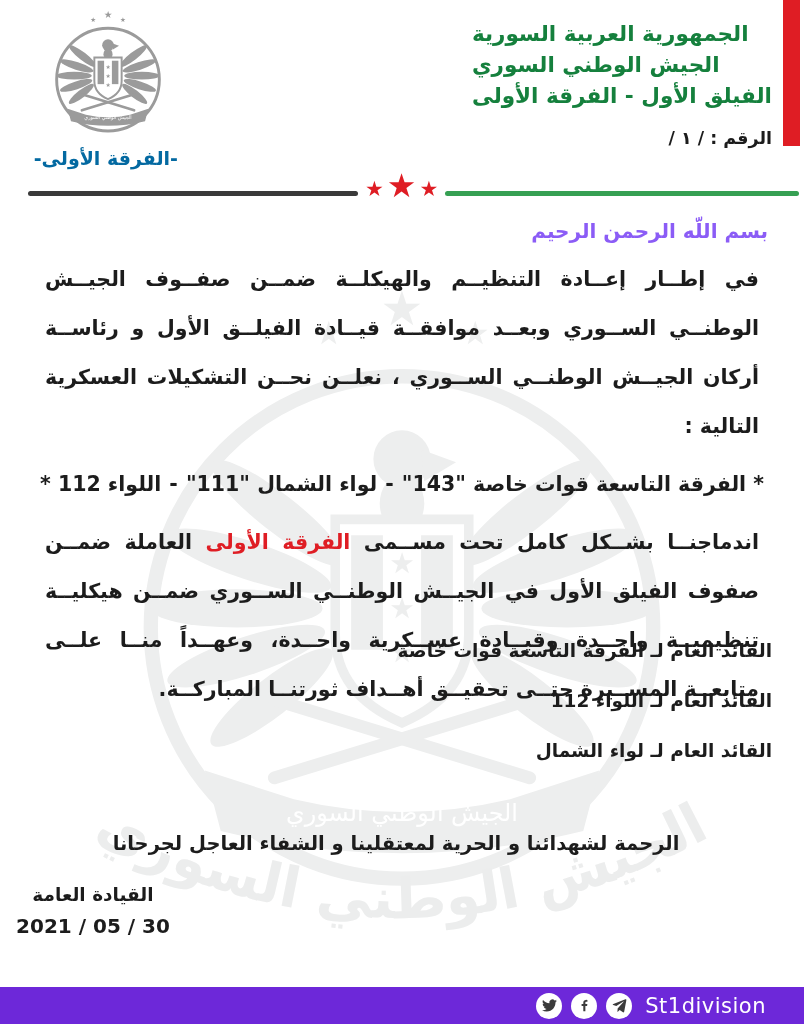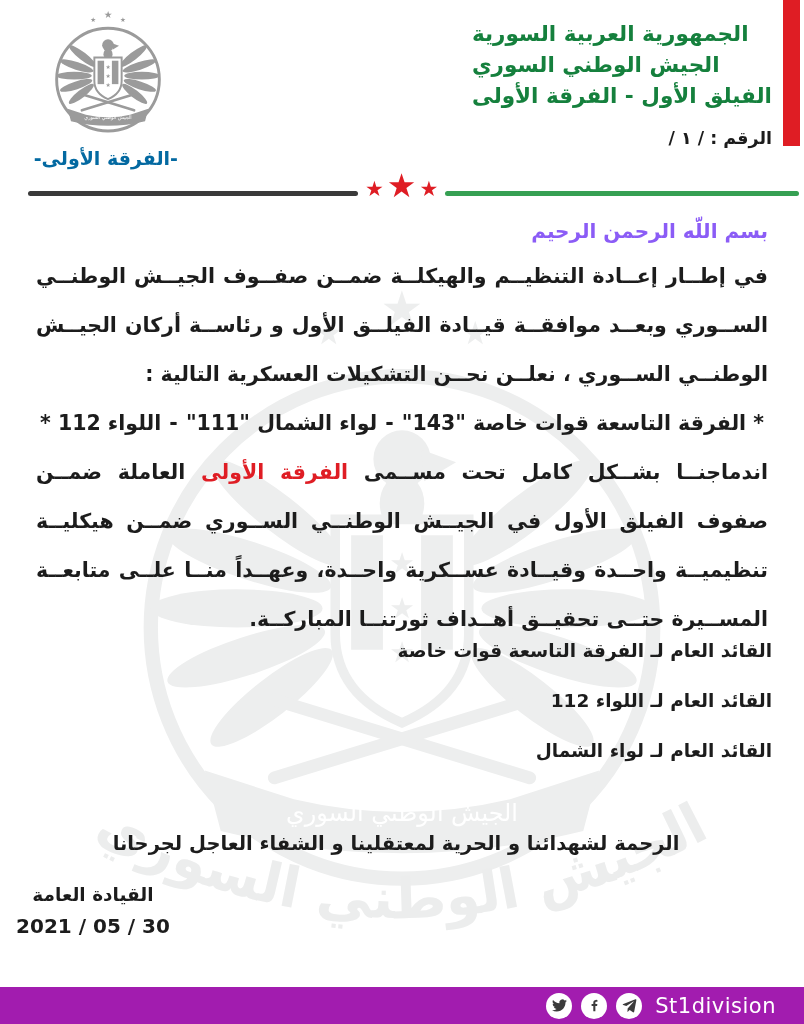--- a/index.html
+++ b/index.html
@@ -26,39 +26,39 @@
   .stars{display:flex;align-items:flex-end;color:#df1d24;padding:0 7px;margin-top:-14px;}
   .stars .small{font-size:21px;line-height:20px;}
   .stars .big{font-size:33px;line-height:26px;margin:0 3px;}
   
   .watermark{position:absolute;inset:0;z-index:0;color:#edeeee;}
   .wm-emblem{position:absolute;top:268px;left:84px;width:636px;height:684px;}
   .wm-text{position:absolute;top:798px;left:57px;width:690px;height:210px;}
   
   main{position:absolute;top:216px;left:36px;right:36px;direction:rtl;z-index:1;}
   .basmala{text-align:right;padding-left:70px;color:#8b5cf6;font-weight:bold;font-size:20px;line-height:30px;margin-bottom:6px;}
-  .para{margin:0;font-weight:bold;font-size:20.5px;line-height:49px;text-align:justify;color:#1c1c1c;}
+  .para{margin:9px;font-weight:bold;font-size:20.5px;line-height:49px;text-align:justify;color:#1c1c1c;}
   .formations{display:flex;justify-content:space-between;align-items:center;direction:rtl;
               font-weight:bold;font-size:20.5px;line-height:49px;padding:0 4px;}
   .red-hl{color:#df1d24;}
   
   .sigs{position:absolute;top:638px;right:32px;direction:rtl;text-align:right;font-weight:bold;
         font-size:18.5px;line-height:26px;z-index:1;}
   .sigs .sig{margin-bottom:24px;white-space:nowrap;}
   
   .motto{position:absolute;top:832px;left:0;right:12px;direction:rtl;text-align:center;
          font-weight:bold;font-size:19.5px;z-index:1;}
   .issuer{position:absolute;top:884px;left:14px;width:158px;direction:rtl;text-align:center;
           font-weight:bold;z-index:1;}
   .issuer .title{font-size:18.5px;}
   .issuer .date{font-size:20px;margin-top:9px;white-space:nowrap;}
   
-  footer{position:absolute;bottom:0;left:0;right:0;height:37px;background:#a21caf;
+  footer{position:absolute;bottom:0;left:0;right:0;height:37px;background:#6d28d9;
          display:flex;align-items:center;justify-content:flex-end;gap:9px;
-         padding-right:28px;box-sizing:border-box;z-index:3;}
+         padding-right:38px;box-sizing:border-box;z-index:3;}
   .icon-circle{width:26px;height:26px;border-radius:50%;background:#ffffff;
                display:flex;align-items:center;justify-content:center;flex:0 0 auto;}
   .icon-circle svg{width:15px;height:15px;fill:#3b3b3b;display:block;}
   .brand{color:#ffffff;font-size:21px;margin-left:4px;letter-spacing:0.5px;}
   svg text{font-family:"DejaVu Sans",sans-serif;}
 </style>
 </head>
 <body>
 
 <svg width="0" height="0" style="position:absolute" aria-hidden="true">

